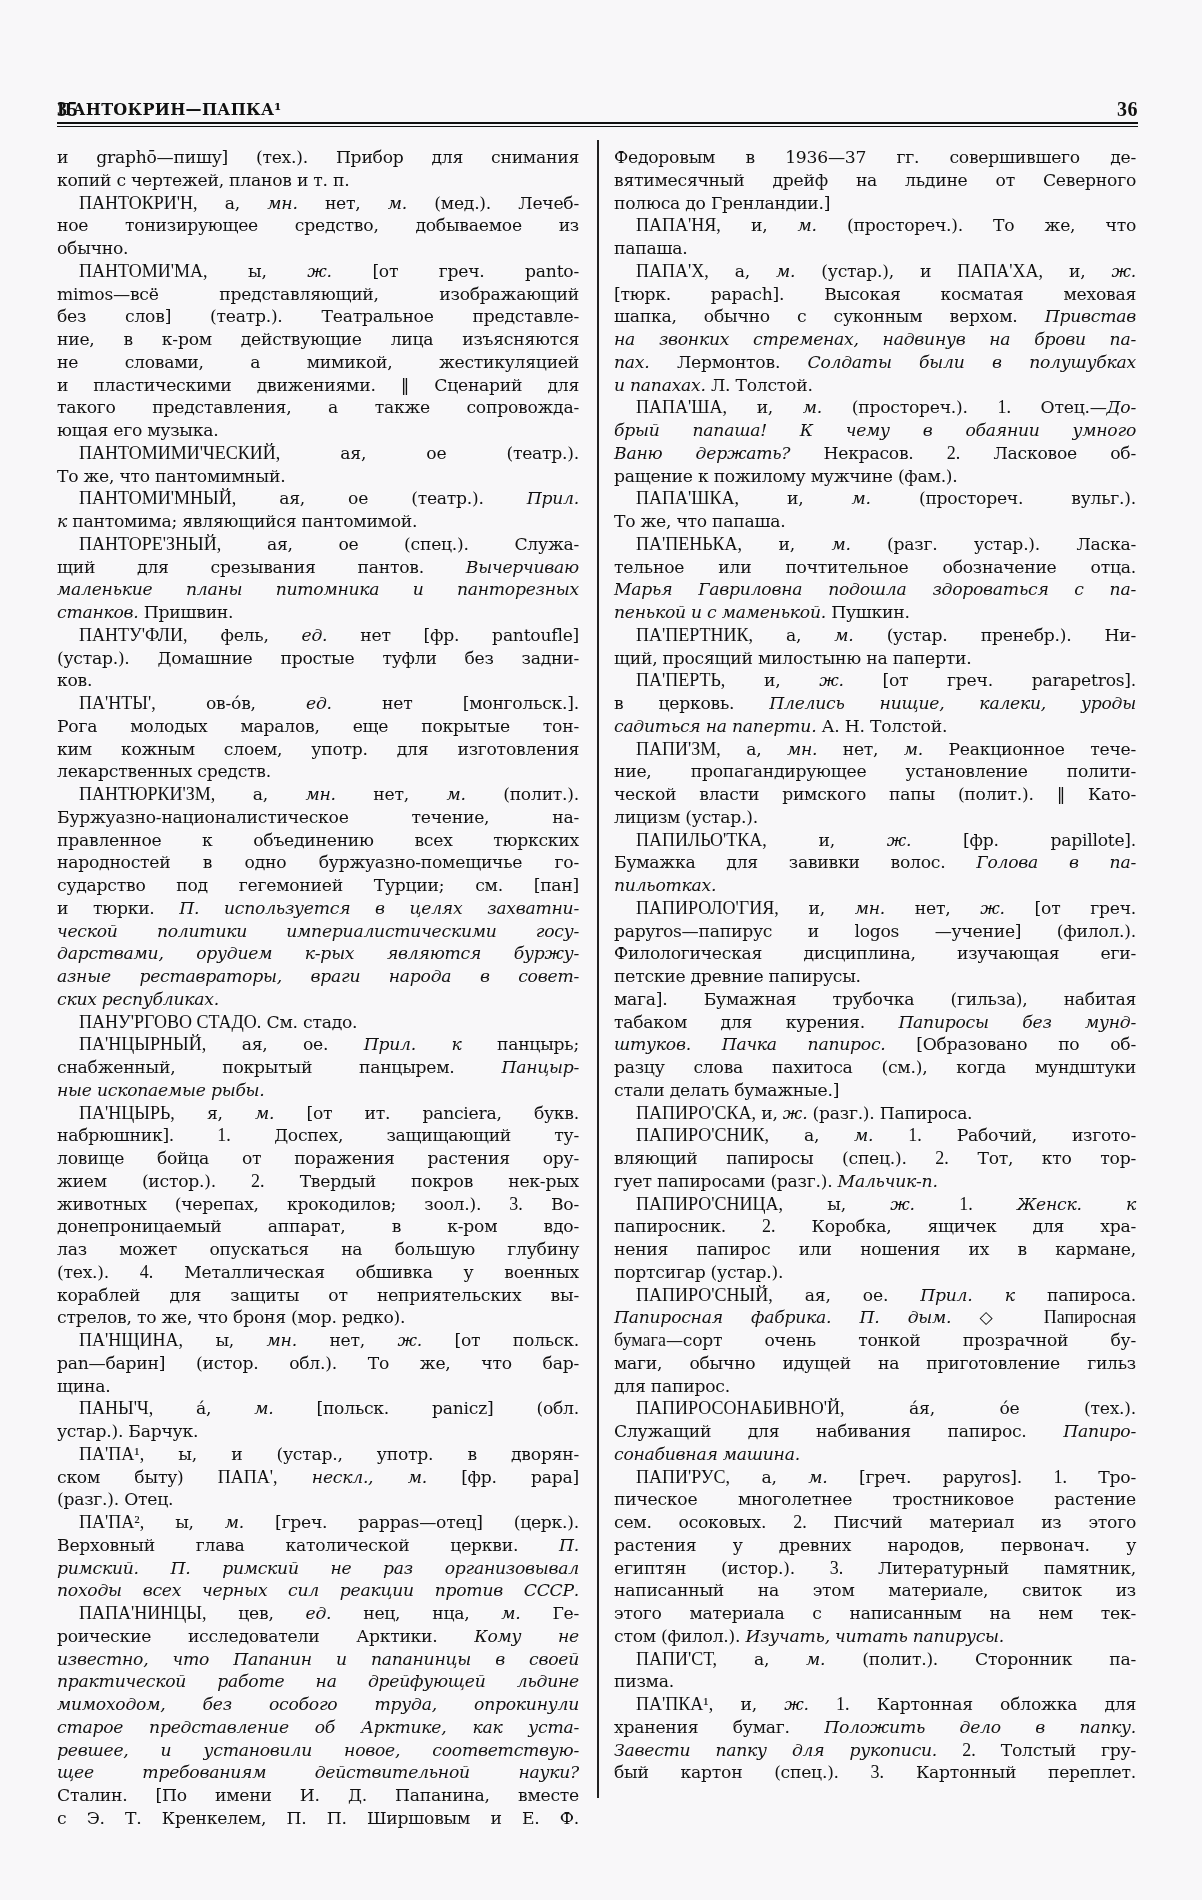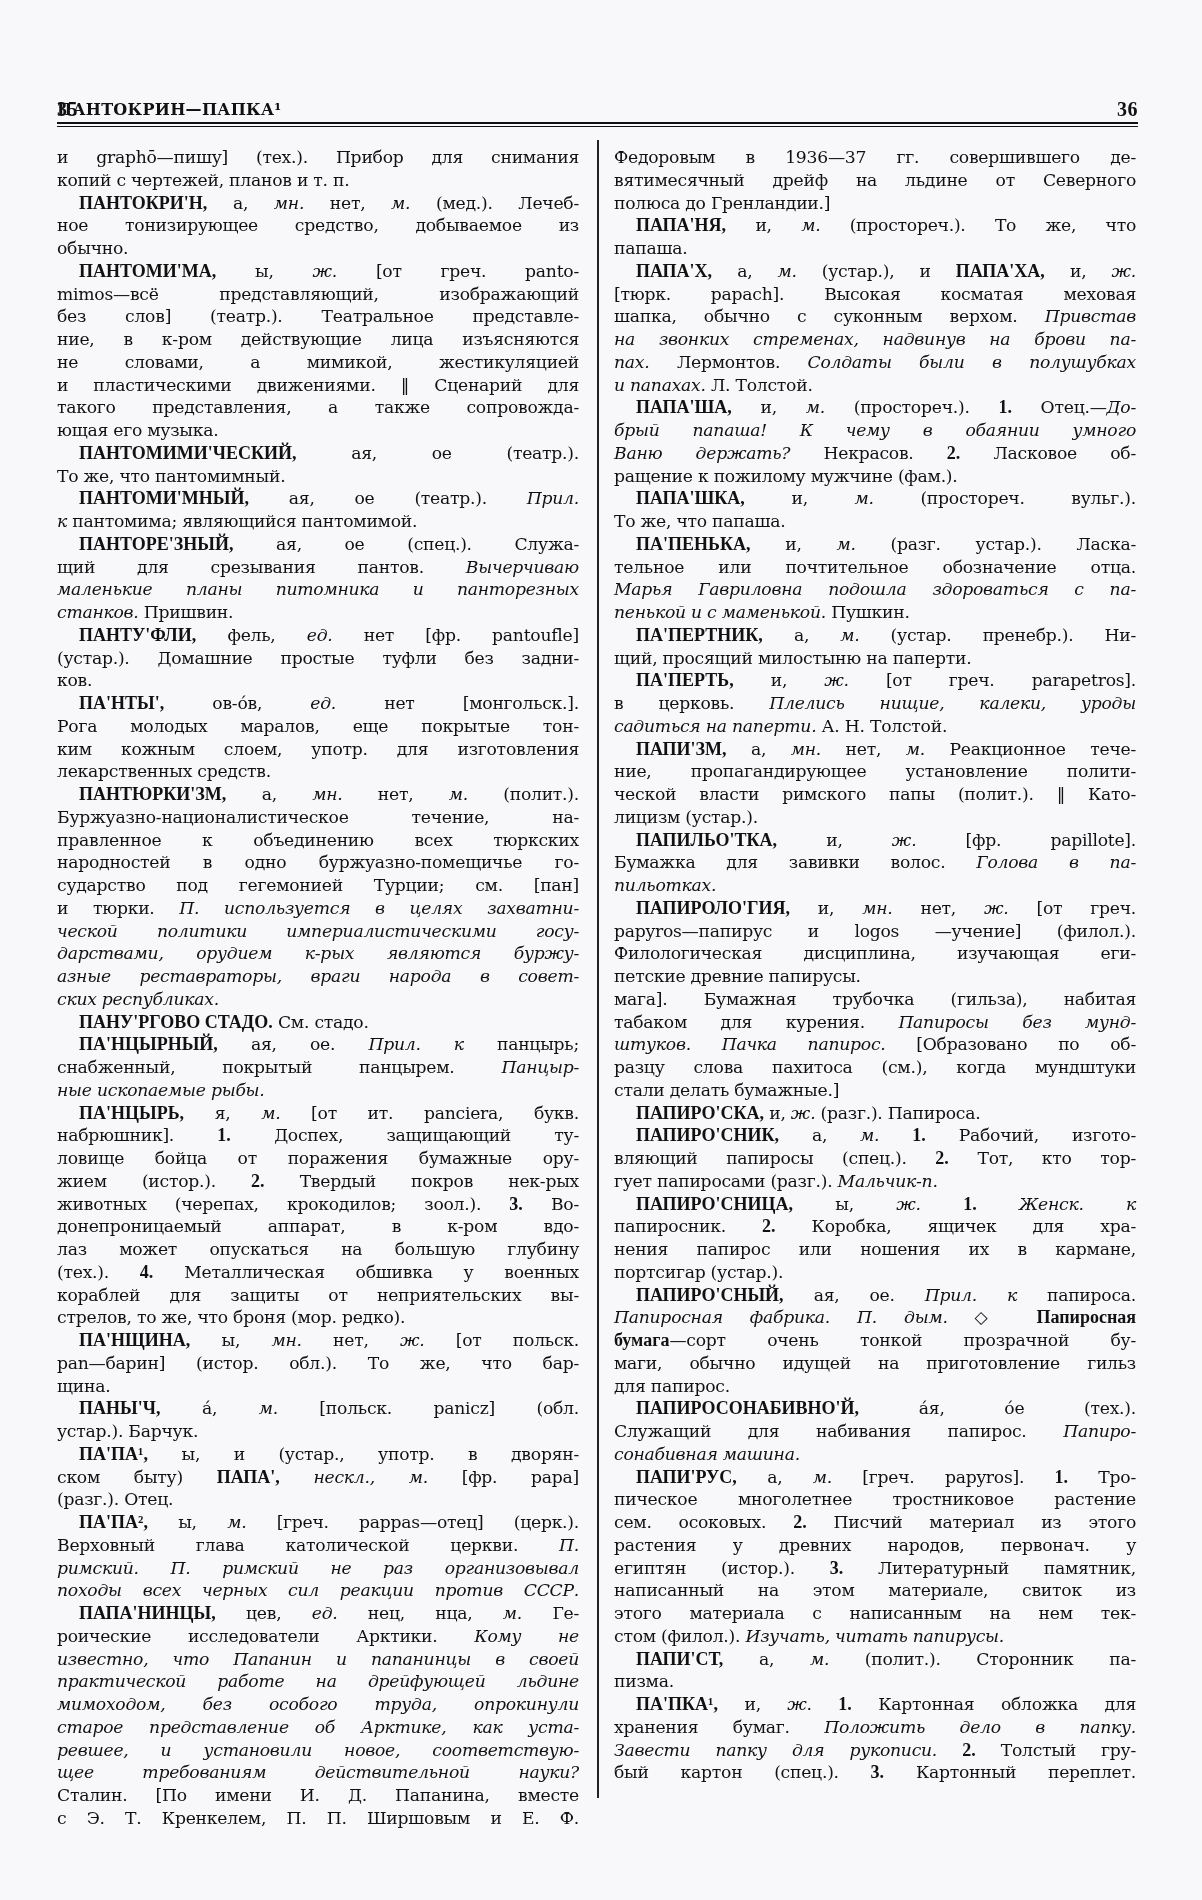--- a/index.html
+++ b/index.html
@@ -9,21 +9,21 @@
   .pn.l{left:0}.pn.r{right:0}
   .run{position:absolute;left:0;right:0;top:2px;text-align:left;font-weight:bold;font-size:16px;font-family:"DejaVu Serif",serif;letter-spacing:0.3px;}
   .rule{position:absolute;left:57px;width:1081px;height:2px;background:#111;}
   .rule.a{top:122px}.rule.b{top:126px;height:1px}
   .col{position:absolute;top:146px;width:522px;}
   .col.left{left:57px}.col.right{left:614px;}
   .divider{position:absolute;left:597px;top:140px;width:2px;height:1658px;background:#222;}
   .ln{display:block;height:22.75px;line-height:22.75px;font-size:17.2px;white-space:nowrap;text-align:justify;text-align-last:justify;letter-spacing:-0.25px;}
   .ln.end{text-align-last:left;}
   .ln.ind{padding-left:22px;}
-  .ln b{font-weight:bold;font-family:"Liberation Serif","DejaVu Serif",serif;font-size:18px;letter-spacing:0}
+  .ln b{font-weight:normal;font-family:"Liberation Serif","DejaVu Serif",serif;font-size:18px;letter-spacing:0}
   .ln i{font-style:italic;}
 </style>
 </head>
 <body>
 
 <div class="hdr">
   <span class="pn l">35</span>
   <span class="run">ПАНТОКРИН—ПАПКА¹</span>
   <span class="pn r">36</span>
 </div>
@@ -68,21 +68,21 @@
     <span class="ln"><i>ческой политики империалистическими госу-</i></span>
     <span class="ln"><i>дарствами, орудием к-рых являются буржу-</i></span>
     <span class="ln"><i>азные реставраторы, враги народа в совет-</i></span>
     <span class="ln end"><i>ских республиках.</i></span>
     <span class="ln ind end"><b>ПАНУ'РГОВО СТАДО.</b> См. стадо.</span>
     <span class="ln ind"><b>ПА'НЦЫРНЫЙ,</b> ая, ое. <i>Прил.</i> <i>к</i> панцырь;</span>
     <span class="ln">снабженный, покрытый панцырем. <i>Панцыр-</i></span>
     <span class="ln end"><i>ные ископаемые рыбы.</i></span>
     <span class="ln ind"><b>ПА'НЦЫРЬ,</b> я, <i>м.</i> [от ит. panciera, букв.</span>
     <span class="ln">набрюшник]. <b>1.</b> Доспех, защищающий ту-</span>
-    <span class="ln">ловище бойца от поражения бумажные ору-</span>
+    <span class="ln">ловище бойца от поражения растения ору-</span>
     <span class="ln">жием (истор.). <b>2.</b> Твердый покров нек-рых</span>
     <span class="ln">животных (черепах, крокодилов; зоол.). <b>3.</b> Во-</span>
     <span class="ln">донепроницаемый аппарат, в к-ром вдо-</span>
     <span class="ln">лаз может опускаться на большую глубину</span>
     <span class="ln">(тех.). <b>4.</b> Металлическая обшивка у военных</span>
     <span class="ln">кораблей для защиты от неприятельских вы-</span>
     <span class="ln end">стрелов, то же, что броня (мор. редко).</span>
     <span class="ln ind"><b>ПА'НЩИНА,</b> ы, <i>мн.</i> нет, <i>ж.</i> [от польск.</span>
     <span class="ln">pan—барин] (истор. обл.). То же, что бар-</span>
     <span class="ln end">щина.</span>

